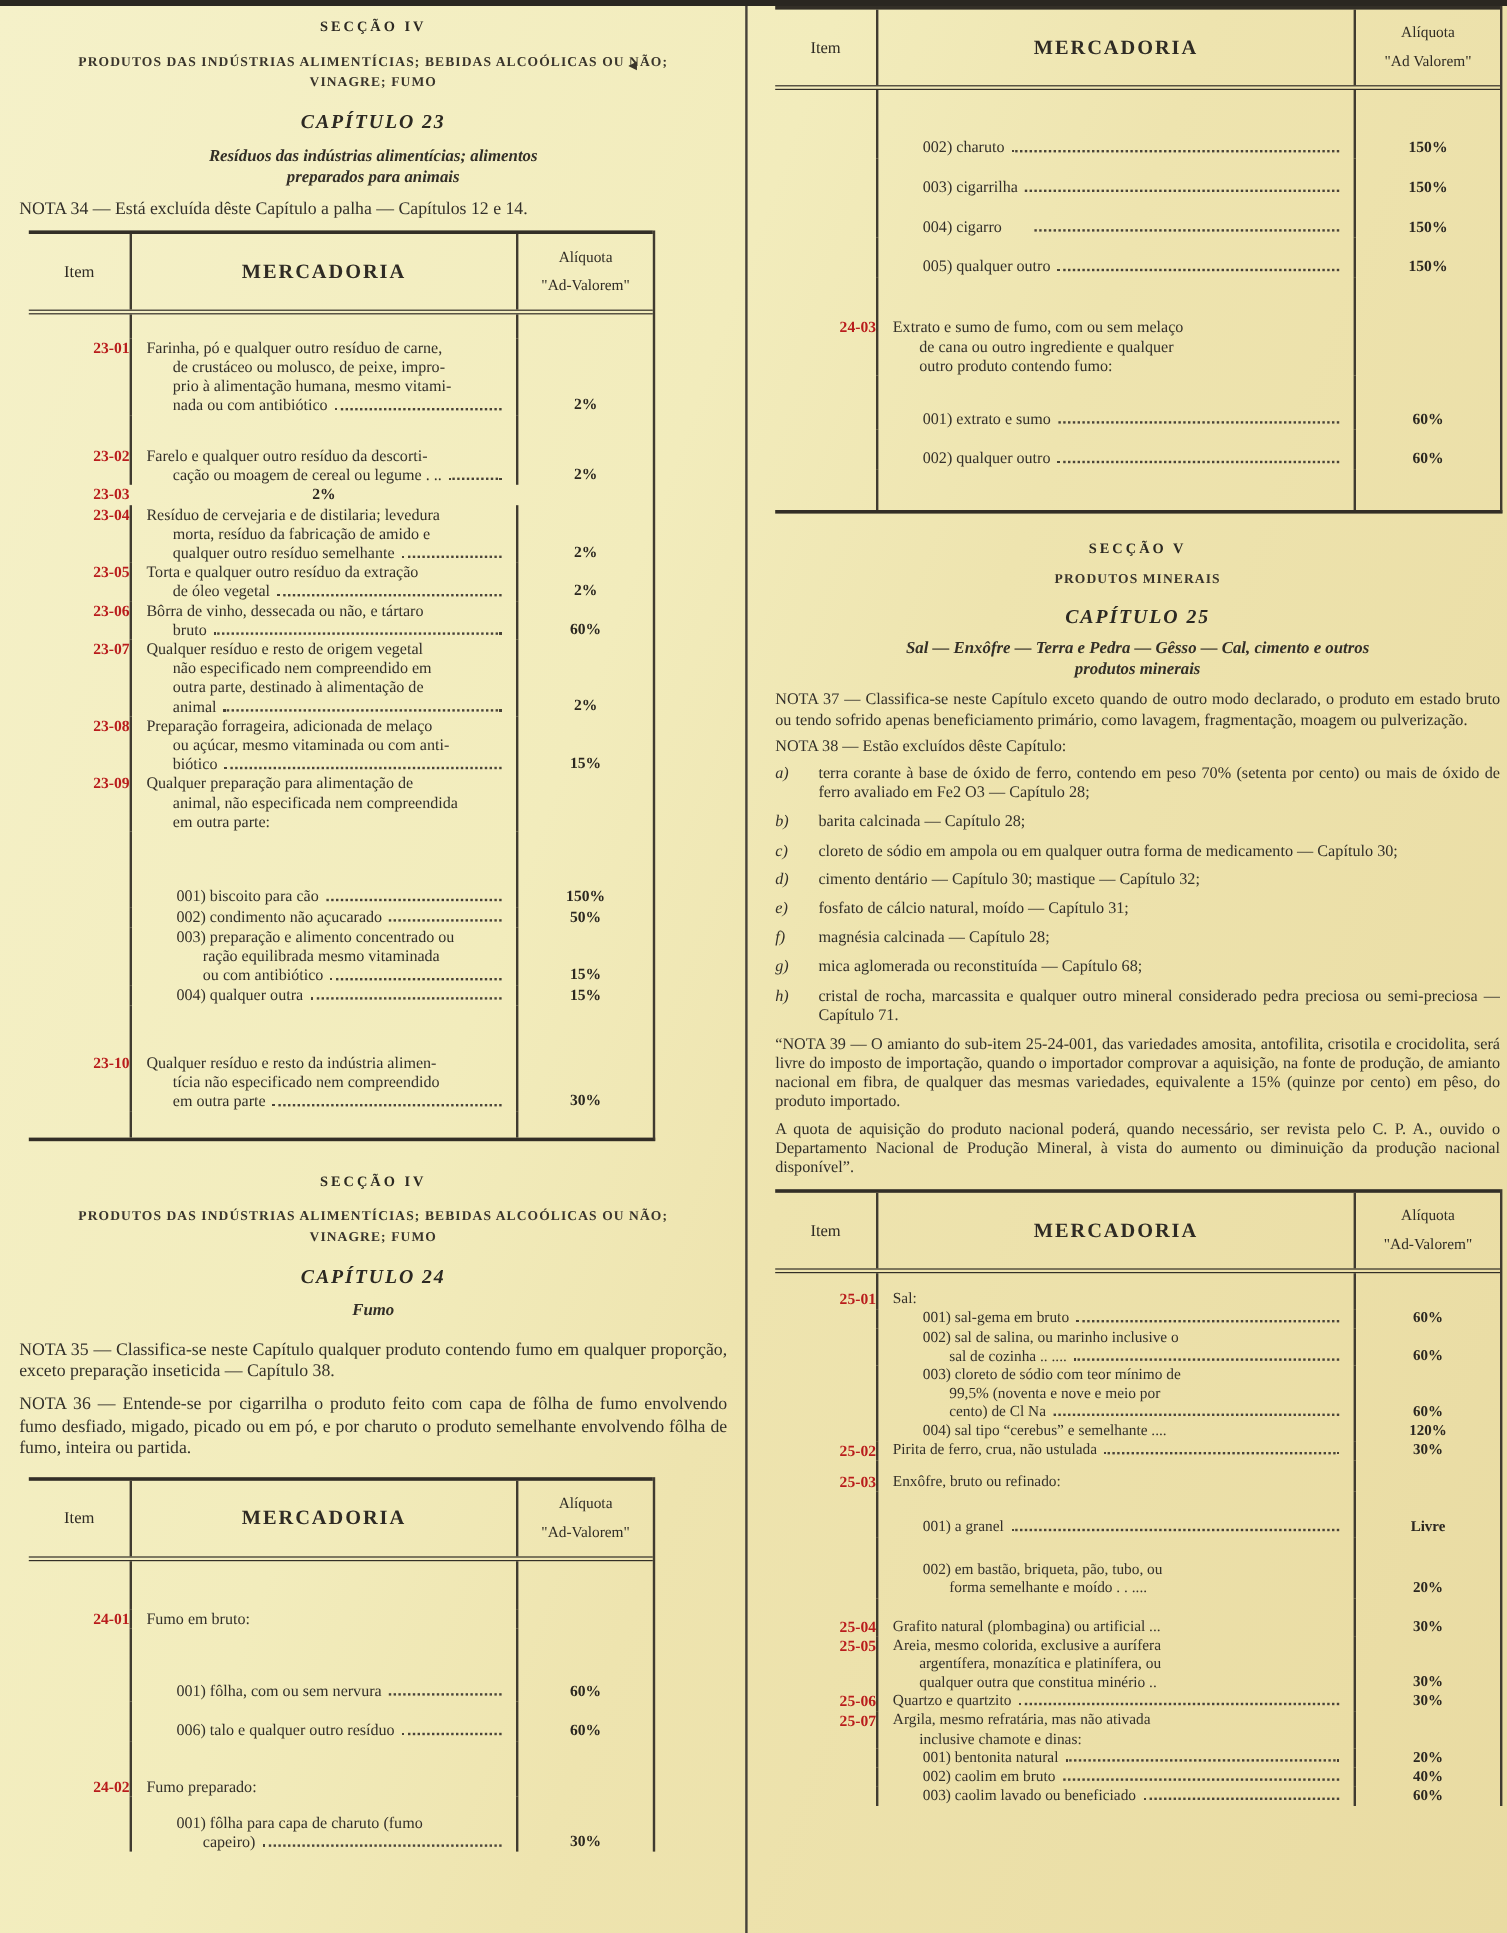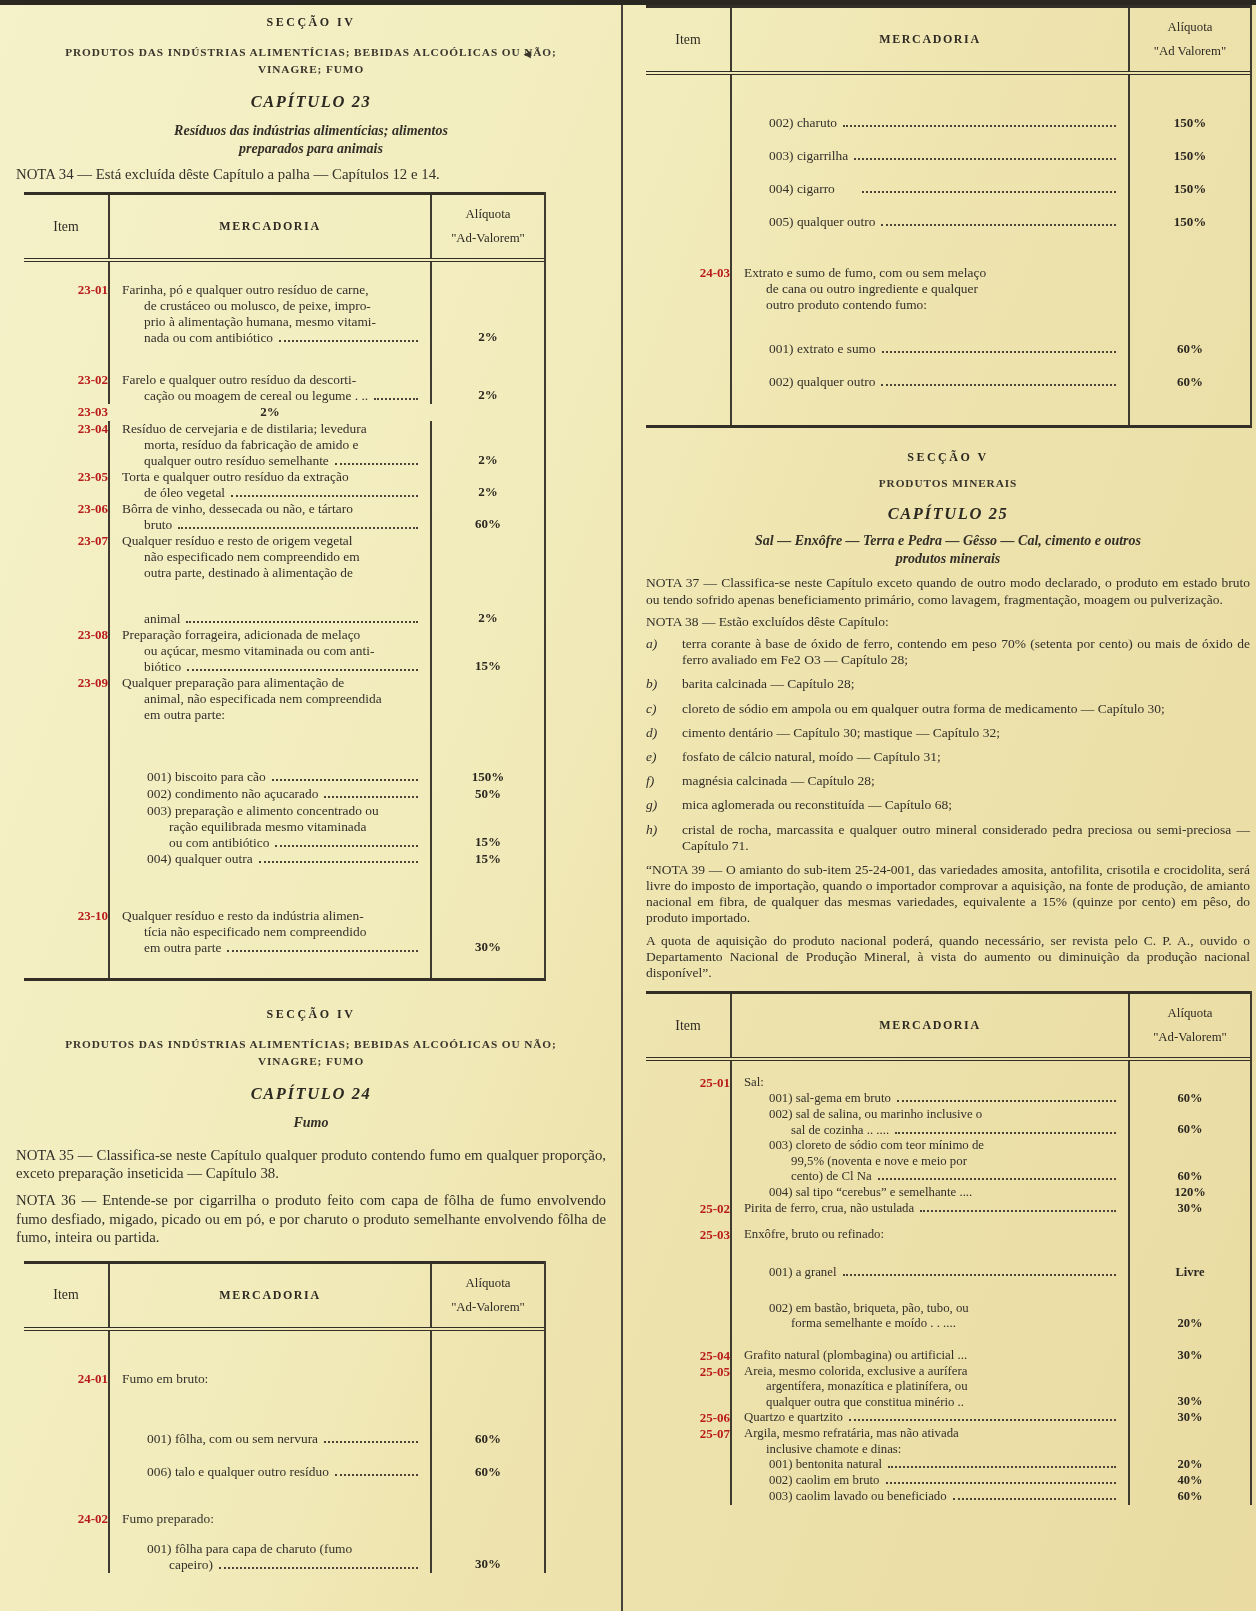--- a/index.html
+++ b/index.html
@@ -27,21 +27,21 @@
 
   .arrow{position:absolute;right:72px;top:1px;font-size:12px;color:#3a352c;}
 
   
   .tariff-table{width:520px;margin-left:8px;border-right:2px solid #403b30;}
   .col-right .tariff-table{width:604px;margin-left:0;}
   .thead{display:grid;grid-template-columns:84px 1fr 112px;border-top:3px solid #332f27;border-bottom:4px double #332f27;}
   .col-right .thead{grid-template-columns:84px 1fr 120px;}
   .hc{padding:12px 4px;}
   .h-item{display:flex;align-items:center;justify-content:center;font-size:13.8px;color:#2f2b24;}
-  .h-merc{display:flex;align-items:center;justify-content:center;font-size:12px;font-weight:bold;letter-spacing:1.6px;border-left:2px solid #403b30;border-right:2px solid #403b30;color:#2f2b24;}
+  .h-merc{display:flex;align-items:center;justify-content:center;font-size:17px;font-weight:bold;letter-spacing:1.6px;border-left:2px solid #403b30;border-right:2px solid #403b30;color:#2f2b24;}
   .h-rate{display:flex;flex-direction:column;align-items:center;justify-content:center;font-size:12.8px;gap:9px;color:#2f2b24;}
 
   .prow{display:grid;grid-template-columns:84px 1fr 112px;}
   .col-right .prow{grid-template-columns:84px 1fr 120px;}
   .c-item{font-weight:bold;font-size:13px;text-align:right;color:#b91c1c;}
   .c-merc{border-left:2px solid #403b30;border-right:2px solid #403b30;padding-left:12px;padding-right:10px;font-size:13.4px;line-height:16px;}
   .c-rate{display:flex;align-items:flex-end;justify-content:center;font-size:13px;font-weight:bold;padding-bottom:1px;color:#2b2720;}
   .compact .c-merc{font-size:12.8px;line-height:15.5px;}
   .compact .c-rate{font-size:12.5px;}
   .tbot{border-bottom:3px solid #332e26;}
@@ -148,21 +148,21 @@
             </div>
           </div>
           <div class="c-rate">60%</div>
         </div>
         <div class="prow">
           <div class="c-item">23-07</div>
           <div class="c-merc">
             <div class="pline" style="padding-left: 0px;">Qualquer resíduo e resto de origem vegetal</div>
             <div class="pline" style="padding-left: 22px;">não especificado nem compreendido em</div>
             <div class="pline" style="padding-left: 22px;">outra parte, destinado à alimentação de</div>
-            <div class="pline flexline" style="padding-left: 22px; margin-top: 30px;">
+            <div class="pline flexline" style="padding-left: 22px;">
               <span>animal</span>
               <div class="lead"></div>
             </div>
           </div>
           <div class="c-rate">2%</div>
         </div>
         <div class="prow">
           <div class="c-item">23-08</div>
           <div class="c-merc">
             <div class="pline" style="padding-left: 0px;">Preparação forrageira, adicionada de melaço</div>

